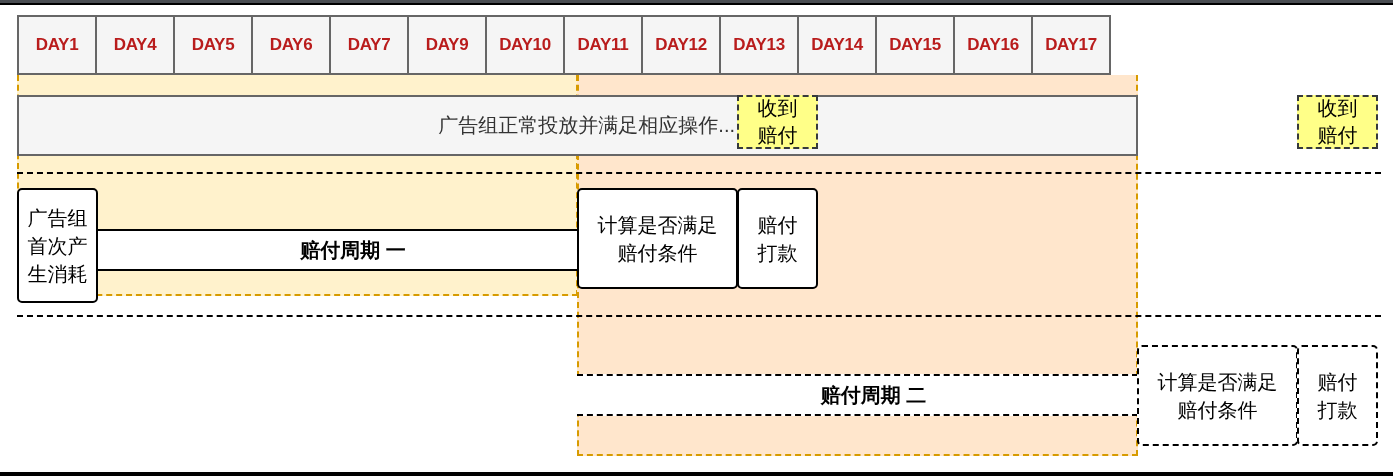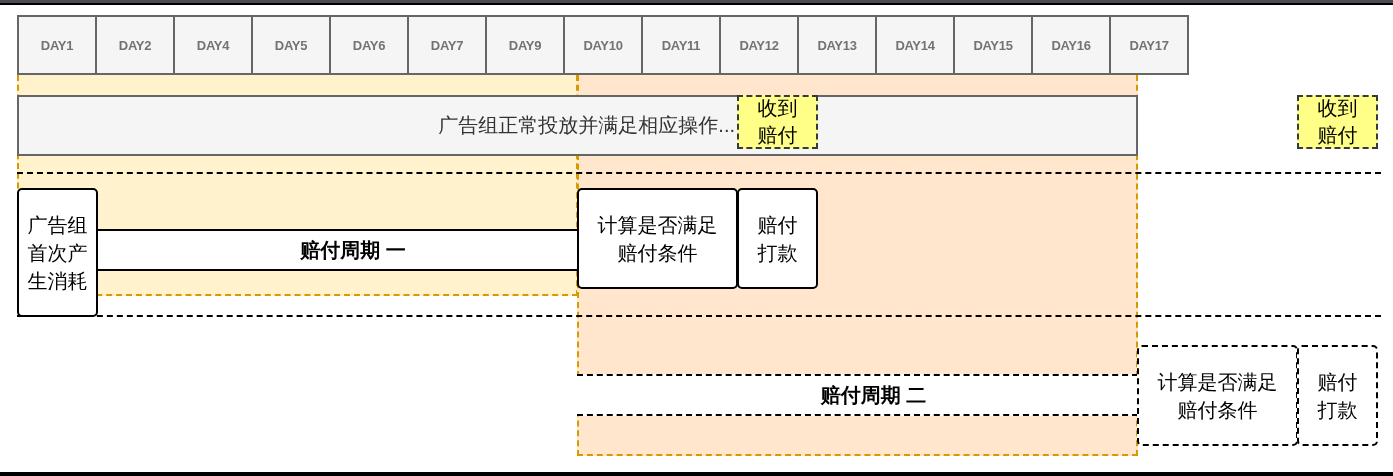--- a/index.html
+++ b/index.html
@@ -5,21 +5,21 @@
   html, body { margin:0; padding:0; }
   body { width:1393px; height:476px; position:relative; background:#ffffff; overflow:hidden;
          font-family:"Liberation Sans","DejaVu Sans",sans-serif; }
   .topbar { position:absolute; left:0; top:0; width:1393px; height:3px; background:#4a4d52; }
   .topline { position:absolute; left:0; top:3px; width:1393px; height:2px; background:#000; }
   .bottomline { position:absolute; left:0; top:472px; width:1393px; height:4px; background:#000; }
   .abs { position:absolute; box-sizing:border-box; }
   .days { position:absolute; left:17px; top:15px; width:1360px; height:60px; display:flex; }
   .day { width:80px; height:60px; box-sizing:border-box; border:2px solid #666; margin-left:-2px;
          background:#f5f5f5; display:flex; align-items:center; justify-content:center;
-         font-weight:bold; font-size:13px; color:#737373; letter-spacing:-0.3px; }
+         font-weight:bold; font-size:17px; color:#b91c1c; letter-spacing:-0.3px; }
   .day:first-child { margin-left:0; }
   .region-yellow { left:17px; top:75px; width:561px; height:221px; background:#fff2cc;
                    border:2px dashed #d79b00; border-top:none; }
   .region-orange { left:577px; top:75px; width:561px; height:381px; background:#ffe6cc;
                    border:2px dashed #d79b00; border-top:none; }
   .graybar { left:17px; top:95px; width:1121px; height:61px; background:#f5f5f5; border:2px solid #666; }
   .graybar-text { left:17px; top:95px; width:718px; height:61px; display:flex; align-items:center;
                   justify-content:flex-end; font-size:20px; color:#333; white-space:nowrap; overflow:hidden; }
   .note { width:81px; height:54px; background:#ffff88; border:2px dashed #36393d;
           display:flex; flex-direction:column; align-items:center; justify-content:center;
@@ -33,21 +33,20 @@
   .bar.dashed { border-top-style:dashed; border-bottom-style:dashed; }
 </style>
 </head>
 <body>
 
 <div class="topbar"></div>
 <div class="topline"></div>
 
 <div class="days">
   <div class="day">DAY1</div>
-  <div class="day">DAY2</div>
   <div class="day">DAY4</div>
   <div class="day">DAY5</div>
   <div class="day">DAY6</div>
   <div class="day">DAY7</div>
   <div class="day">DAY9</div>
   <div class="day">DAY10</div>
   <div class="day">DAY11</div>
   <div class="day">DAY12</div>
   <div class="day">DAY13</div>
   <div class="day">DAY14</div>
@@ -70,21 +69,21 @@
   <span>收到</span>
   <span>赔付</span>
 </div>
 
 <div class="abs dash-h" style="left:17px; top:172px; width:1364px;"></div>
 <div class="abs dash-h" style="left:17px; top:315px; width:1364px;"></div>
 
 <div class="abs bar" style="left:96px; top:229px; width:482px; height:42px;">
   <span>赔付周期 一</span>
 </div>
-<div class="abs box" style="left:17px; top:188px; width:81px; height:129px;">
+<div class="abs box" style="left:17px; top:188px; width:81px; height:115px;">
   <span>广告组</span>
   <span>首次产</span>
   <span>生消耗</span>
 </div>
 <div class="abs box" style="left:577px; top:188px; width:161px; height:101px;">
   <span>计算是否满足</span>
   <span>赔付条件</span>
 </div>
 <div class="abs box" style="left:737px; top:188px; width:81px; height:101px;">
   <span>赔付</span>

